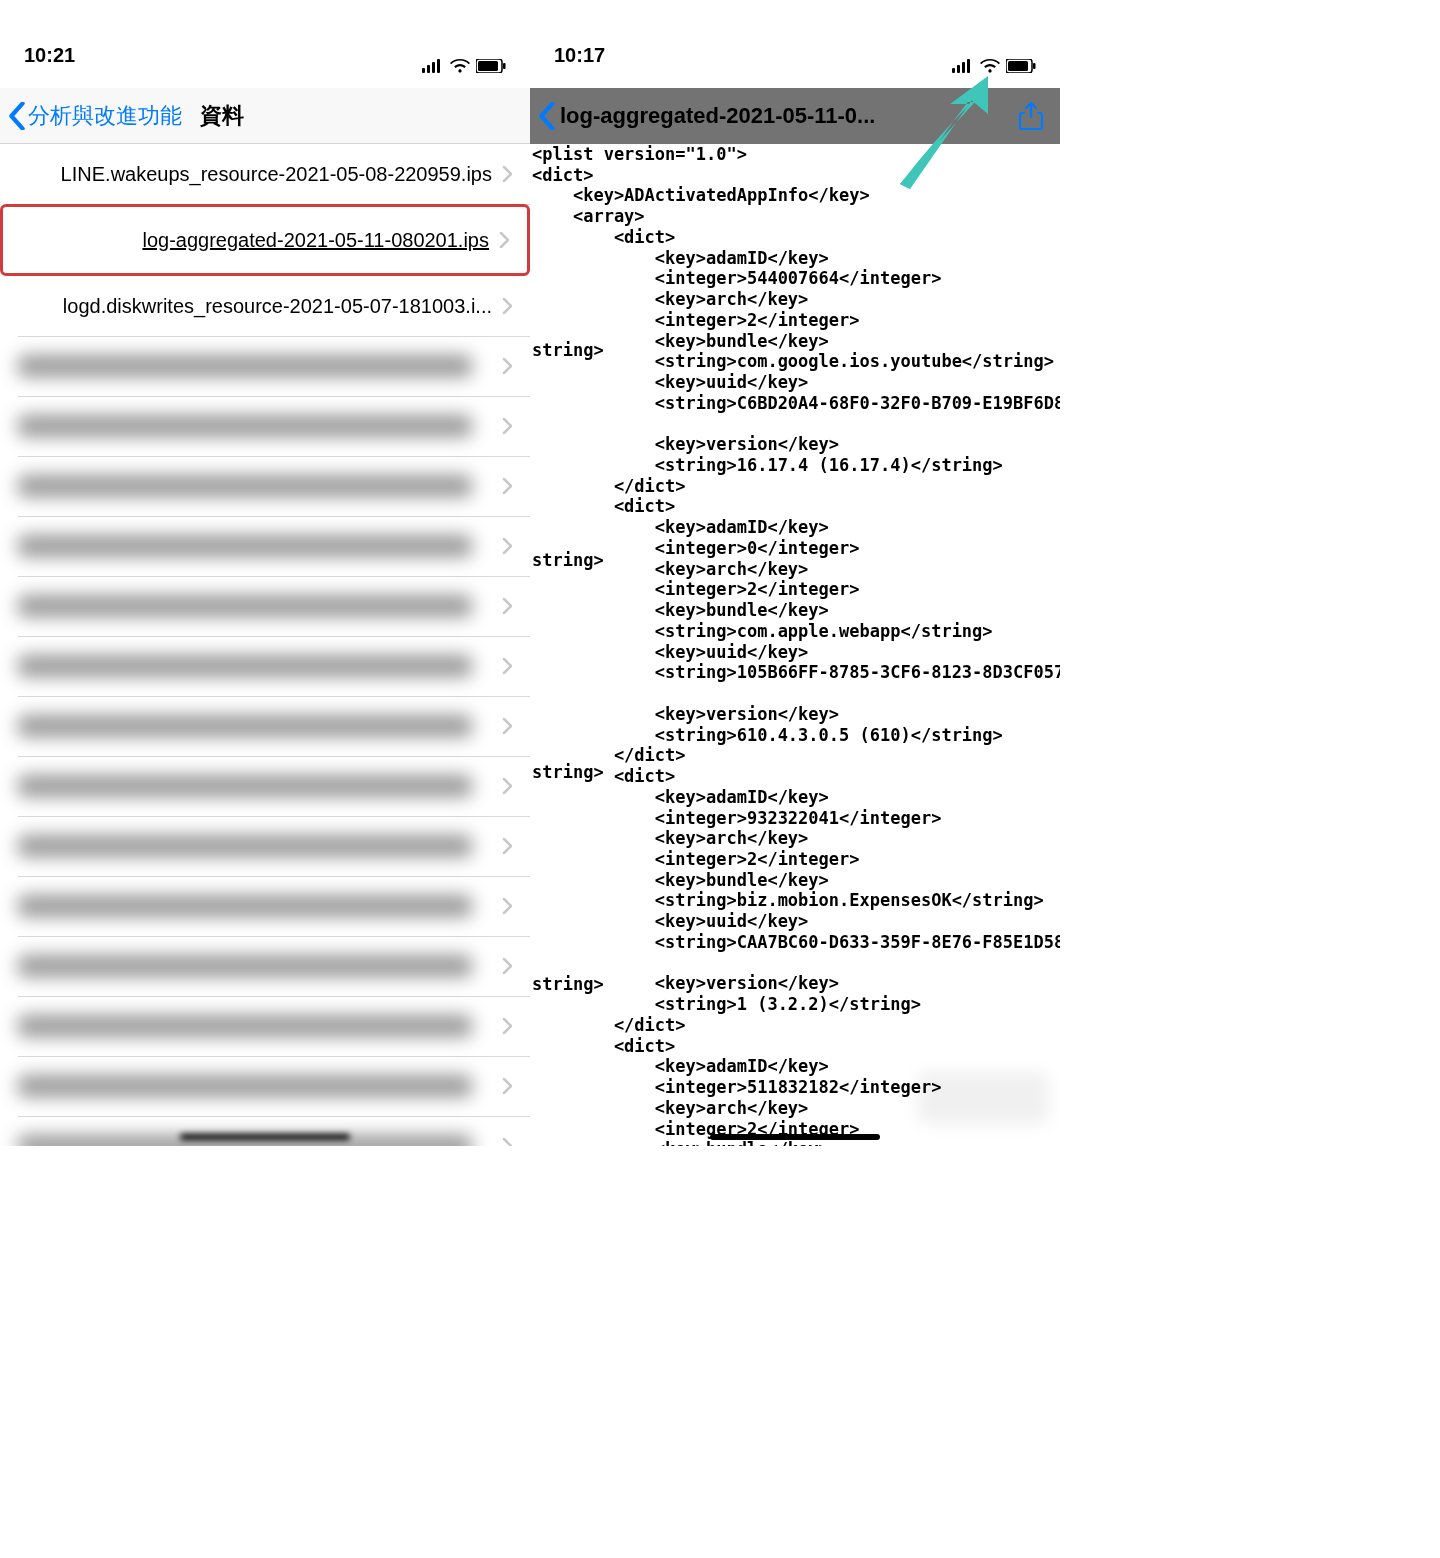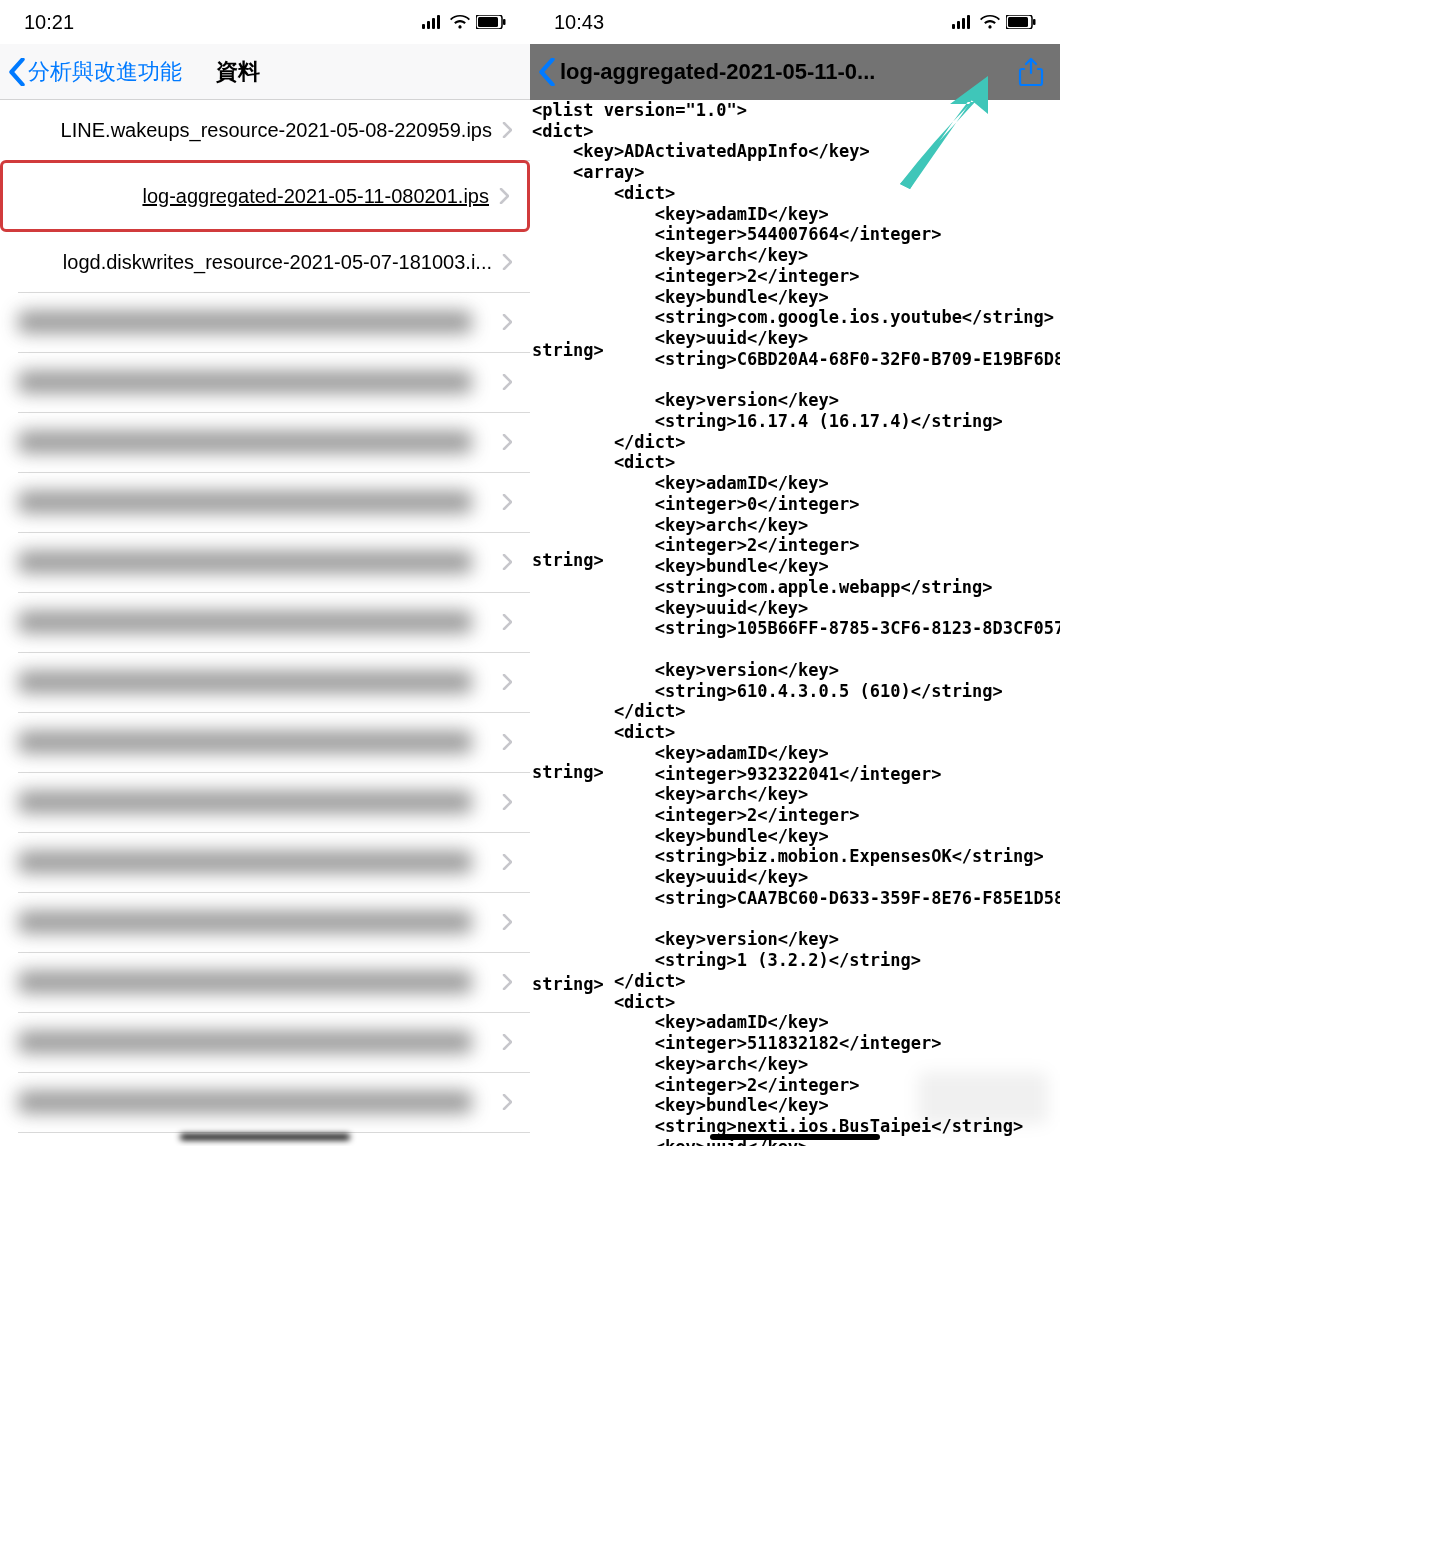--- a/index.html
+++ b/index.html
@@ -15,38 +15,38 @@
   .phone {
     width: 530px;
     height: 1146px;
     position: relative;
     background: #fff;
     overflow: hidden;
   }
   .status-bar {
     height: 44px;
     display: flex;
-    align-items: center;
     justify-content: space-between;
     padding: 0 24px;
     font-size: 20px;
-    font-weight: 400;
+    font-weight: 700;
     color: #000;
+    margin-top: 44px;
   }
   .status-right { display: flex; align-items: center; gap: 6px; }
   .status-right svg { display: block; }
   .nav-bar {
     height: 56px;
     display: flex;
     align-items: center;
     padding: 0 8px;
     border-bottom: 0.5px solid rgba(0,0,0,0.15);
     background: #f7f7f8;
   }
-  .phone.left .nav-bar { background:#f8f8f9;gap:16px; }
+  .phone.left .nav-bar { background:#f8f8f9; }
   .back {
     display: flex;
     align-items: center;
     color: #007aff;
     font-size: 22px;
     font-weight: 500;
     gap: 2px;
   }
   .back-chevron {
     width: 18px; height: 28px;
@@ -286,21 +286,21 @@
         <svg class="row-chevron" width="10" height="16" viewBox="0 0 10 16">
           <path d="M2 1l7 7-7 7" fill="none" stroke="#c7c7cc" stroke-width="2.5" stroke-linecap="round" stroke-linejoin="round"></path>
         </svg>
       </div>
     </div>
   <div class="home-indicator"></div>
 </div>
 
 <div class="phone right">
   <div class="status-bar">
-    <span>10:43</span>
+    <span>10:17</span>
     <span class="status-right">
       <svg width="22" height="14" viewBox="0 0 22 14">
           <rect x="0" y="9" width="3" height="5" rx="1"></rect>
           <rect x="5" y="6" width="3" height="8" rx="1"></rect>
           <rect x="10" y="3" width="3" height="11" rx="1"></rect>
           <rect x="15" y="0" width="3" height="14" rx="1"></rect>
         </svg>
       <svg width="20" height="14" viewBox="0 0 20 14">
           <path d="M10 13.5c.9 0 1.6-.7 1.6-1.6S10.9 10.3 10 10.3s-1.6.7-1.6 1.6.7 1.6 1.6 1.6zm-4.3-4.5c1.1-1.1 2.6-1.8 4.3-1.8s3.2.7 4.3 1.8l1.6-1.6C14.4 5.9 12.3 5 10 5S5.6 5.9 4.1 7.4L5.7 9zM1.3 5.2C3.5 3 6.6 1.6 10 1.6s6.5 1.4 8.7 3.6l1.3-1.3C17.5 1.4 13.9 0 10 0S2.5 1.4 0 3.9l1.3 1.3z"></path>
         </svg>

